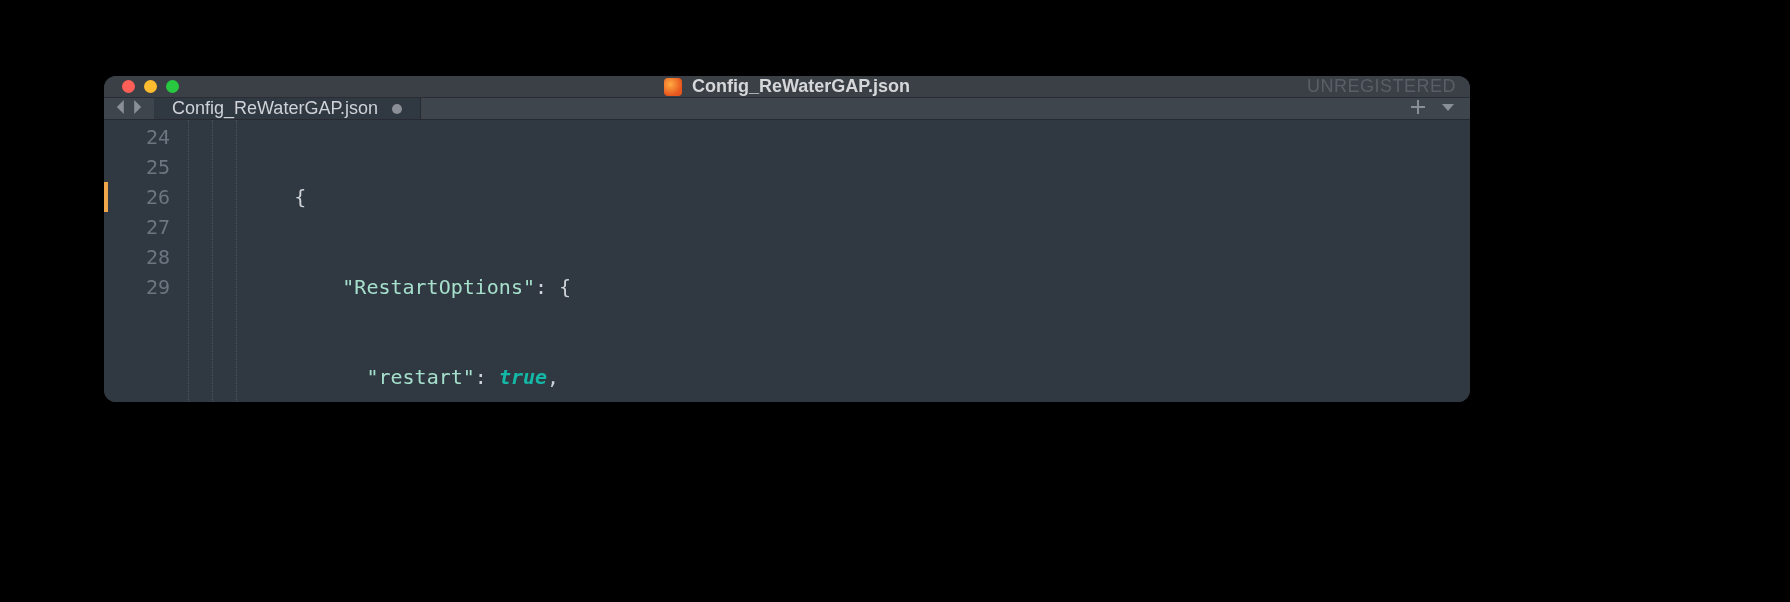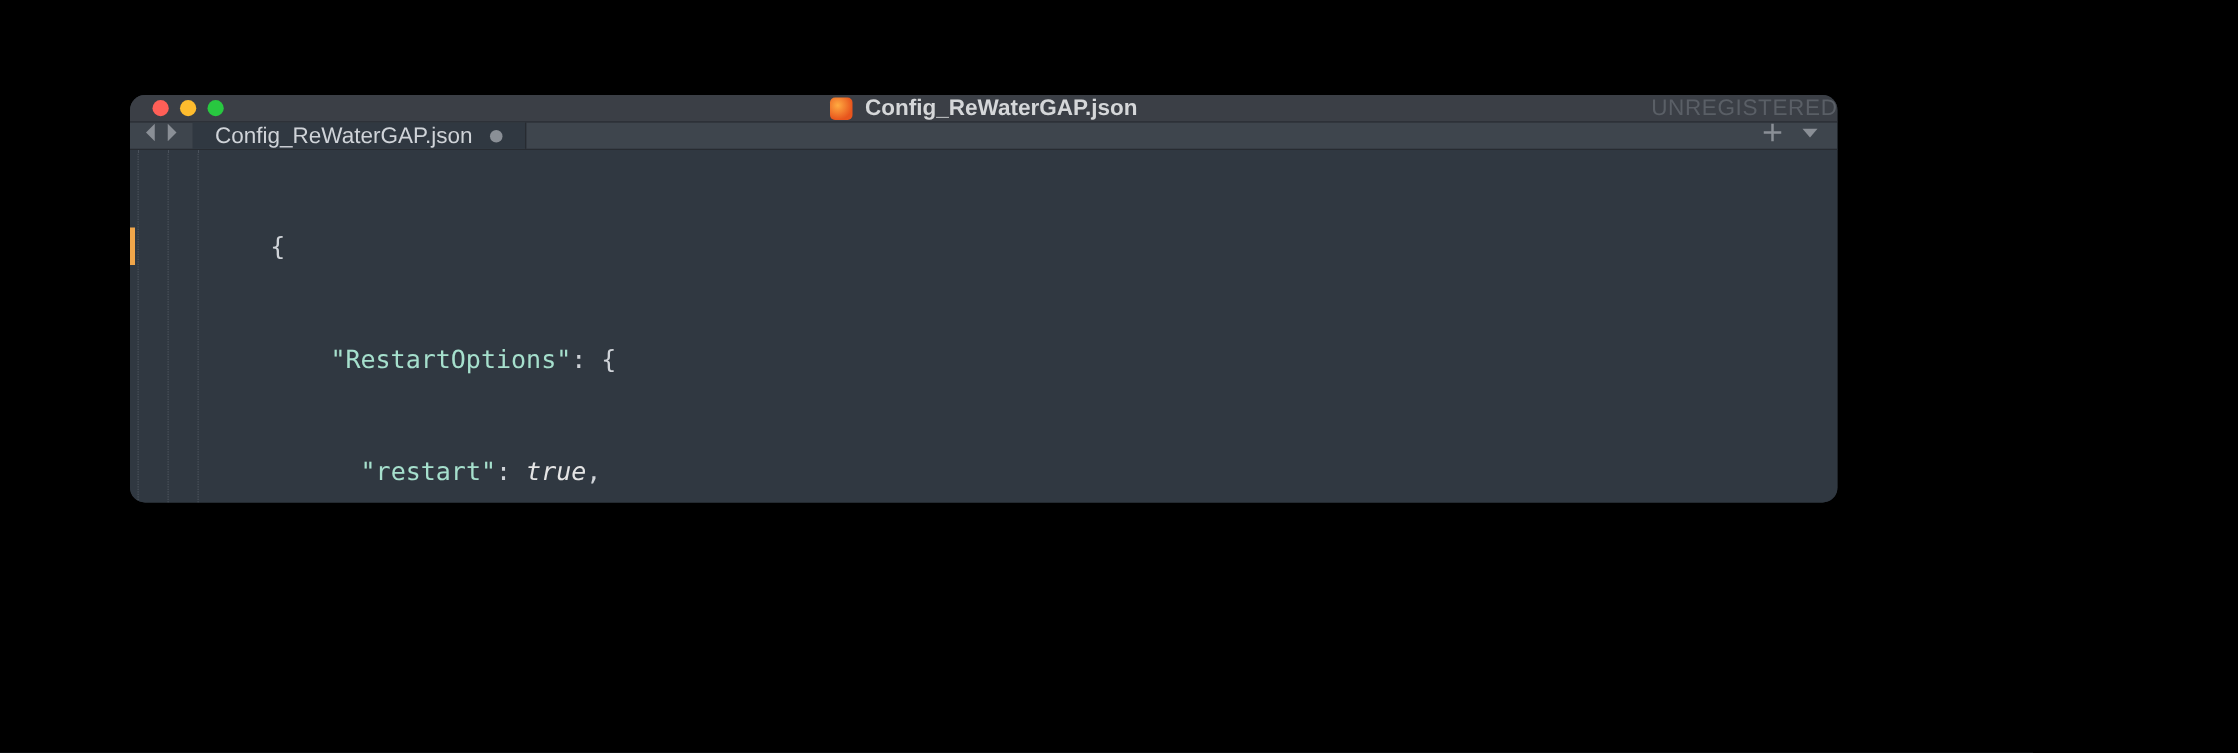--- a/index.html
+++ b/index.html
@@ -30,21 +30,21 @@
     position: absolute; left: 0; right: 0;
     display: flex; justify-content: center; align-items: center;
     pointer-events: none;
     gap: 10px;
     color: #d5d7d9; font-size: 18px; font-weight: 600;
   }
   .title-icon { width: 18px; height: 18px; border-radius: 4px;
     background: radial-gradient(circle at 35% 35%, #ffab41, #e8551d 70%);
     display:inline-block; }
   .unregistered {
-    margin-left: auto; 
+    margin-left: auto; margin-right: 14px;
     color: #5a5f66; font-size: 18px; letter-spacing: .5px; font-weight: 500;
   }
   .tabbar {
     height: 40px; background: #3e454d;
     display: flex; align-items: stretch;
     border-bottom: 1px solid #272b31;
   }
   .tab-nav {
     display: flex; align-items: center; gap: 2px;
     padding: 0 10px;
@@ -94,21 +94,21 @@
     border-left: 1px dotted #4a525c;
   }
   .code {
     flex: 1;
     padding-top: 2px;
     white-space: pre;
     color: #d7dae0;
   }
   .code .row { height: 30px; display: block; }
   .tok-key { color: #a6e0cd; }
-  .tok-bool { color: #e5e5e5; font-style: italic; }
+  .tok-bool { color: #14b8a6; font-style: italic; font-weight: bold; }
   .tok-punc { color: #cfd3d8; }
   .line-mark {
     position: absolute; left: 0; top: 62px; width: 4px; height: 30px;
     background: #f0a64a;
   }
 </style>
 </head>
 <body>
 
 <div class="window">
@@ -152,20 +152,28 @@
       <span>
         <svg viewBox="0 0 16 16">
             <path d="M2 5 h12 L8 12 Z"></path>
           </svg>
       </span>
     </div>
   </div>
 
   <div class="editor">
     <div class="line-mark"></div>
+    <div class="gutter">
+      <div class="num">24</div>
+      <div class="num">25</div>
+      <div class="num">26</div>
+      <div class="num">27</div>
+      <div class="num">28</div>
+      <div class="num">29</div>
+    </div>
     <div class="fold-guides">
       <div class="guide-col" style="left:6px"></div>
       <div class="guide-col" style="left:30px"></div>
       <div class="guide-col" style="left:54px"></div>
     </div>
     <div class="code">
       <span class="row"><span class="tok-punc">    </span><span class="tok-punc">{</span></span>
       <span class="row"><span>        </span><span class="tok-key">"RestartOptions"</span><span class="tok-punc">: {</span></span>
       <span class="row"><span>          </span><span class="tok-key">"restart"</span><span class="tok-punc">: </span><span class="tok-bool">true</span><span class="tok-punc">,</span></span>
       

